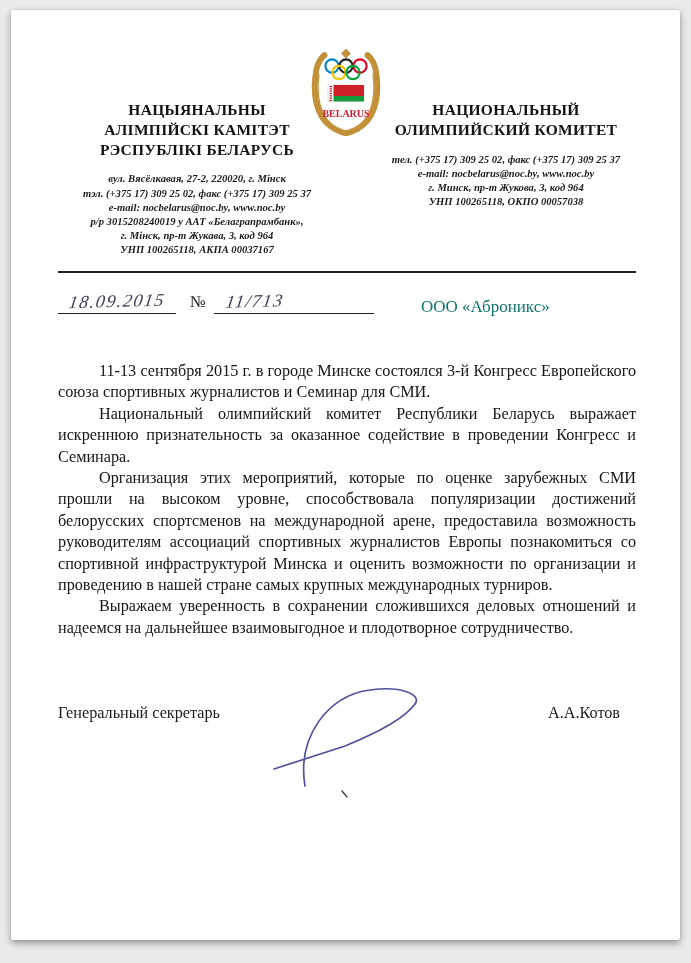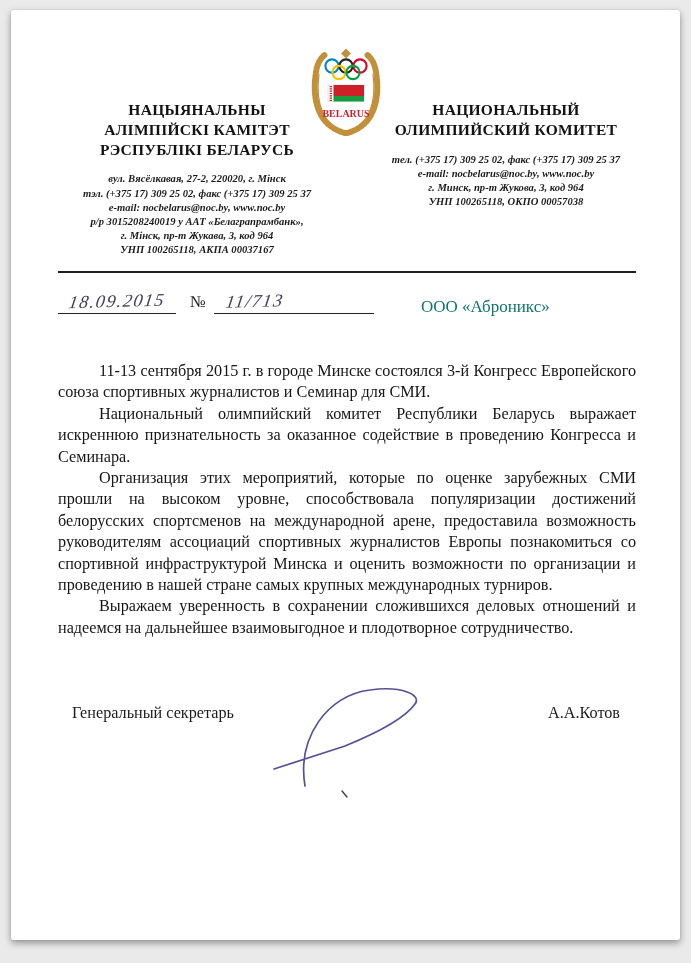--- a/index.html
+++ b/index.html
@@ -46,21 +46,21 @@
   .body-text{position:absolute;top:339px;left:47px;width:578px;color:#161616;margin-top:12px;}
   .body-text p{
     margin:0;
     font-size:16.2px;
     line-height:21.4px;
     text-align:justify;
     text-indent:41px;
   }
   
   .sig-row{position:absolute;top:694px;left:47px;width:578px;font-size:16.2px;color:#1c1c1c;}
-  .sig-title{position:absolute;left:0;top:0;margin-left:14px;}
+  .sig-title{position:absolute;left:0;top:0;}
   .sig-name{position:absolute;right:16px;top:0;}
   .signature-svg{position:absolute;left:240px;top:672px;width:186px;height:122px;}
 </style>
 </head>
 <body>
 
 <div class="page">
 
   <div class="letterhead">
 
@@ -126,21 +126,21 @@
 
   <div class="divider"></div>
 
   <div class="ref-row">
     <span class="hw-line date"><span class="hw">18.09.2015</span></span><span class="no-sign">№</span><span class="hw-line num"><span class="hw">11/713</span></span>
     <span class="recipient">ООО «Аброникс»</span>
   </div>
 
   <div class="body-text">
     <p>11-13 сентября 2015 г. в городе Минске состоялся 3-й Конгресс Европейского союза спортивных журналистов и Семинар для СМИ.</p>
-    <p>Национальный олимпийский комитет Республики Беларусь выражает искреннюю признательность за оказанное содействие в проведению Конгресса и Семинара.</p>
+    <p>Национальный олимпийский комитет Республики Беларусь выражает искреннюю признательность за оказанное содействие в проведении Конгресс и Семинара.</p>
     <p>Организация этих мероприятий, которые по оценке зарубежных СМИ прошли на высоком уровне, способствовала популяризации достижений белорусских спортсменов на международной арене, предоставила возможность руководителям ассоциаций спортивных журналистов Европы познакомиться со спортивной инфраструктурой Минска и оценить возможности по организации и проведению в нашей стране самых крупных международных турниров.</p>
     <p>Выражаем уверенность в сохранении сложившихся деловых отношений и надеемся на дальнейшее взаимовыгодное и плодотворное сотрудничество.</p>
   </div>
 
   <div class="sig-row">
     <span class="sig-title">Генеральный секретарь</span>
     <span class="sig-name">А.А.Котов</span>
   </div>
   <svg class="signature-svg" viewBox="0 0 186 122">
     <path d="M54 104 C 46 56, 76 13, 119 8 C 151 3.5, 171 13, 164 22 C 152 39, 116 55, 94 64 L 23 87" fill="none" stroke="#51519E" stroke-width="1.7" stroke-linecap="round"></path>

